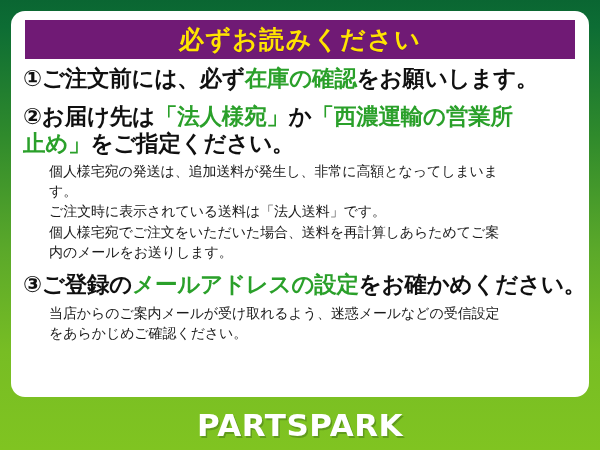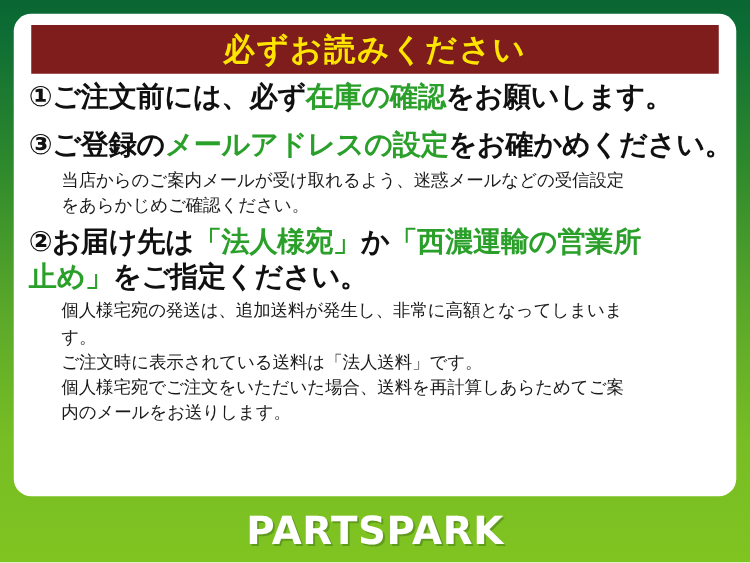--- a/index.html
+++ b/index.html
@@ -41,21 +41,21 @@
     overflow: hidden;
   }
 
   
   #header-ribbon {
     position: absolute;
     left: 14px;
     top: 9px;
     width: 550px;
     height: 39px;
-    background: #7f1d1d;
+    background: #701a75;
     display: flex;
     align-items: center;
     justify-content: center;
   }
   #header-ribbon .ribbon-text {
     color: #ffe400;
     font-size: 25px;
     font-weight: bold;
     letter-spacing: 1.5px;
     line-height: 1;
@@ -144,36 +144,36 @@
     </div>
 
     <div id="notice-list">
 
       <div class="notice-item" id="notice-item-1">
         <div class="item-headline">
           <span class="marker">①</span><span>ご注文前には、必ず</span><span class="hl">在庫の確認</span><span>をお願いします。</span>
         </div>
       </div>
 
-      <div class="notice-item" id="notice-item-3">
-        <div class="item-headline">
-          <span class="marker">③</span><span>ご登録の</span><span class="hl">メールアドレスの設定</span><span>をお確かめください。</span>
-        </div>
-        <div class="item-detail">当店からのご案内メールが受け取れるよう、迷惑メールなどの受信設定
-をあらかじめご確認ください。</div>
-      </div>
-
       <div class="notice-item" id="notice-item-2">
         <div class="item-headline wrap">
           <span class="marker">②</span><span>お届け先は</span><span class="hl">「法人様宛」</span><span>か</span><span class="hl">「西濃運輸の営業所止め」</span><span>をご指定ください。</span>
         </div>
         <div class="item-detail">個人様宅宛の発送は、追加送料が発生し、非常に高額となってしまいます。
 ご注文時に表示されている送料は「法人送料」です。
 個人様宅宛でご注文をいただいた場合、送料を再計算しあらためてご案
 内のメールをお送りします。</div>
+      </div>
+
+      <div class="notice-item" id="notice-item-3">
+        <div class="item-headline">
+          <span class="marker">③</span><span>ご登録の</span><span class="hl">メールアドレスの設定</span><span>をお確かめください。</span>
+        </div>
+        <div class="item-detail">当店からのご案内メールが受け取れるよう、迷惑メールなどの受信設定
+をあらかじめご確認ください。</div>
       </div>
 
     </div>
   </div>
 
   <div id="footer-logo">
     <span class="logo-text">PARTSPARK</span>
   </div>
 
 </div>

